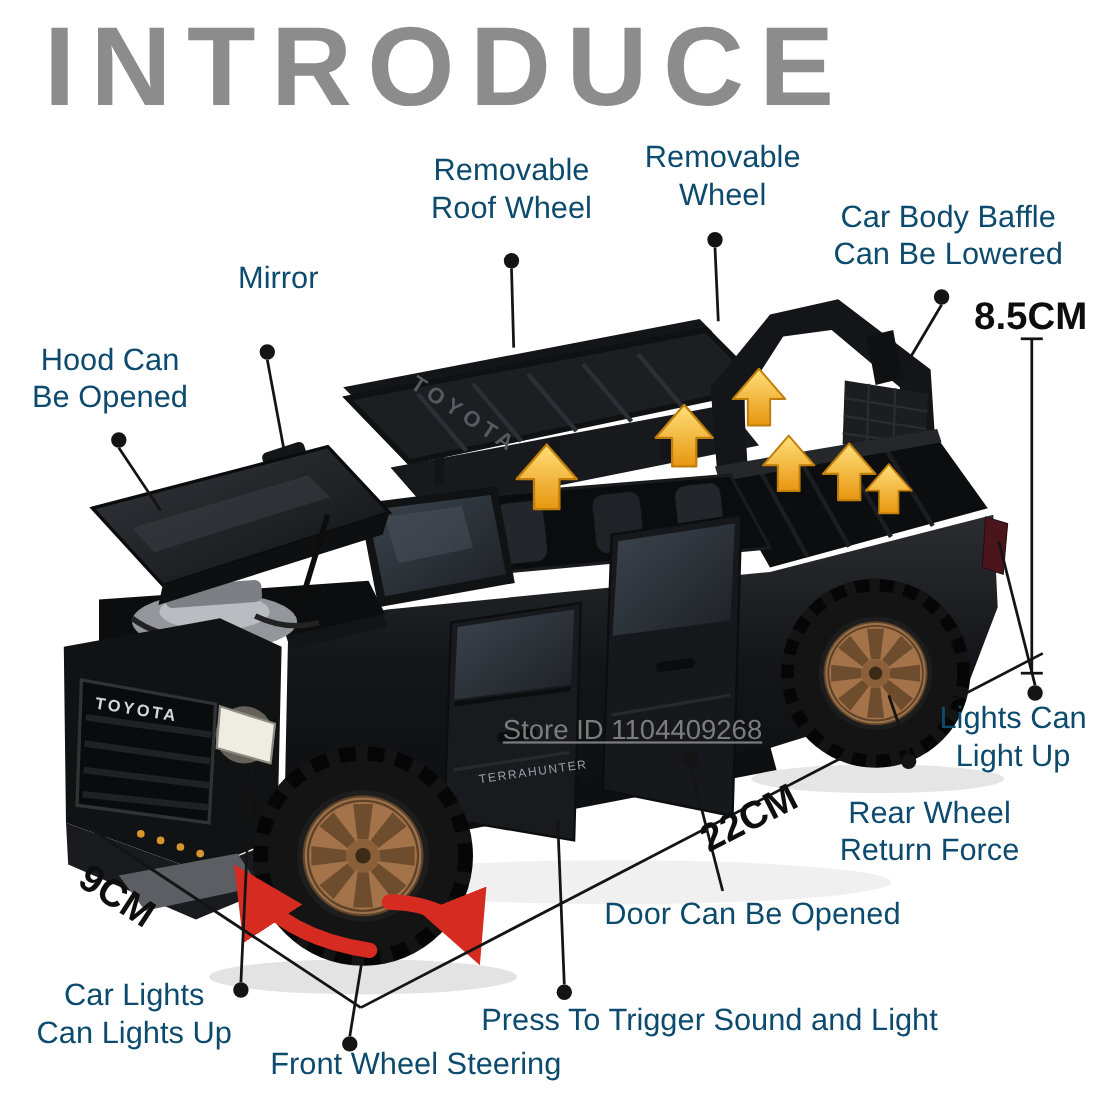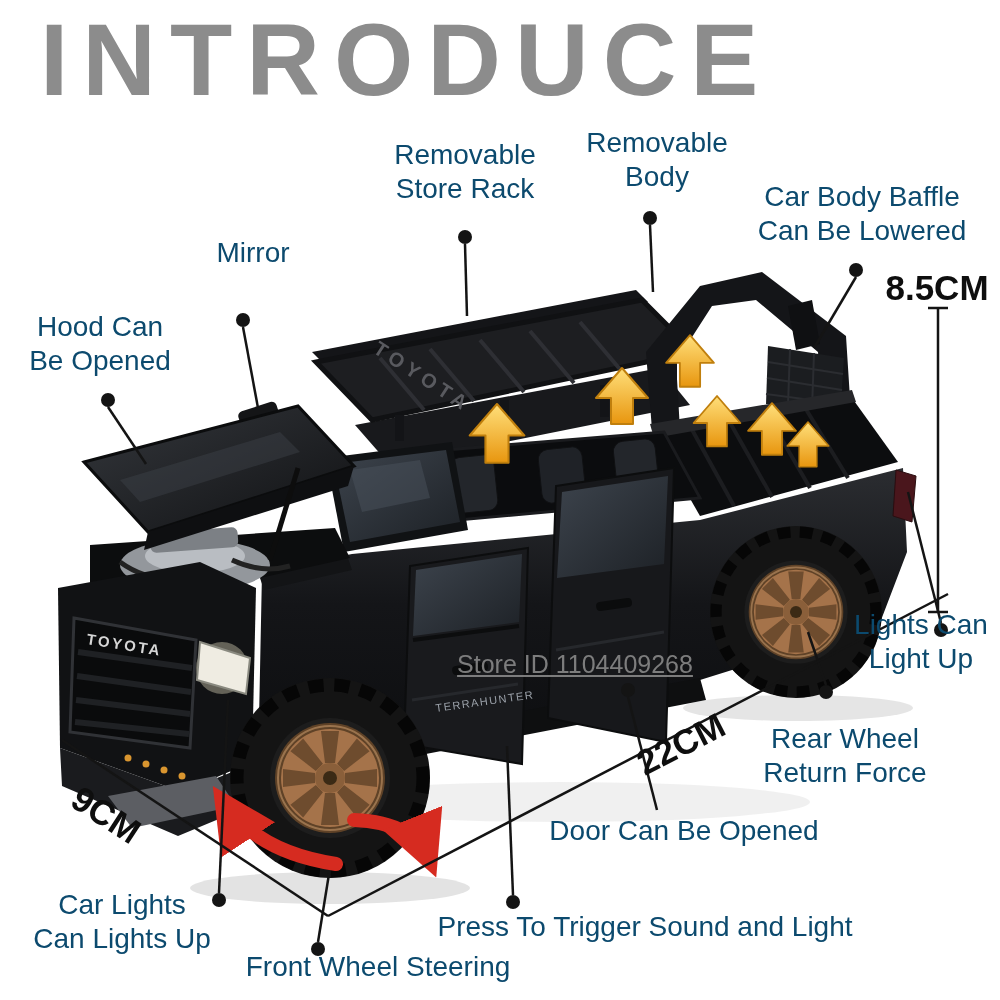--- a/index.html
+++ b/index.html
@@ -245,38 +245,38 @@
       <line x1="938" y1="308" x2="938" y2="612"></line>
       <line x1="928" y1="308" x2="948" y2="308"></line>
       <line x1="928" y1="612" x2="948" y2="612"></line>
       <line x1="62" y1="740" x2="328" y2="916"></line>
       <line x1="328" y1="916" x2="948" y2="594"></line>
     </g>
   </svg>
 
   <div class="label" style="left:465px;top:138px;">
     <div>Removable</div>
-    <div>Store Rack</div>
+    <div>Roof Wheel</div>
   </div>
   <div class="label" style="left:657px;top:126px;">
     <div>Removable</div>
-    <div>Body</div>
+    <div>Wheel</div>
   </div>
   <div class="label" style="left:862px;top:180px;">
     <div>Car Body Baffle</div>
     <div>Can Be Lowered</div>
   </div>
   <div class="label" style="left:253px;top:236px;">
     <div>Mirror</div>
   </div>
   <div class="label" style="left:100px;top:310px;">
     <div>Hood Can</div>
     <div>Be Opened</div>
   </div>
-  <div class="label" style="left:921px;top:608px;">
+  <div class="label" style="left:921px;top:636px;">
     <div>Lights Can</div>
     <div>Light Up</div>
   </div>
   <div class="label" style="left:845px;top:722px;">
     <div>Rear Wheel</div>
     <div>Return Force</div>
   </div>
   <div class="label" style="left:684px;top:814px;">
     <div>Door Can Be Opened</div>
   </div>

